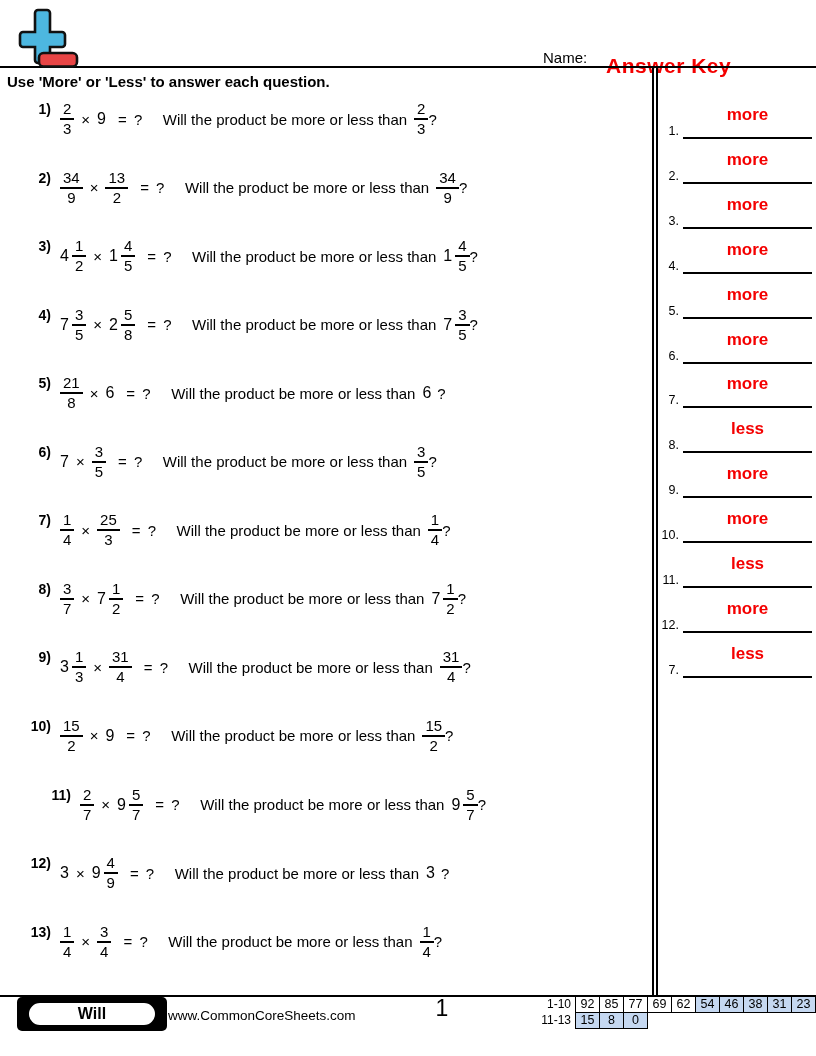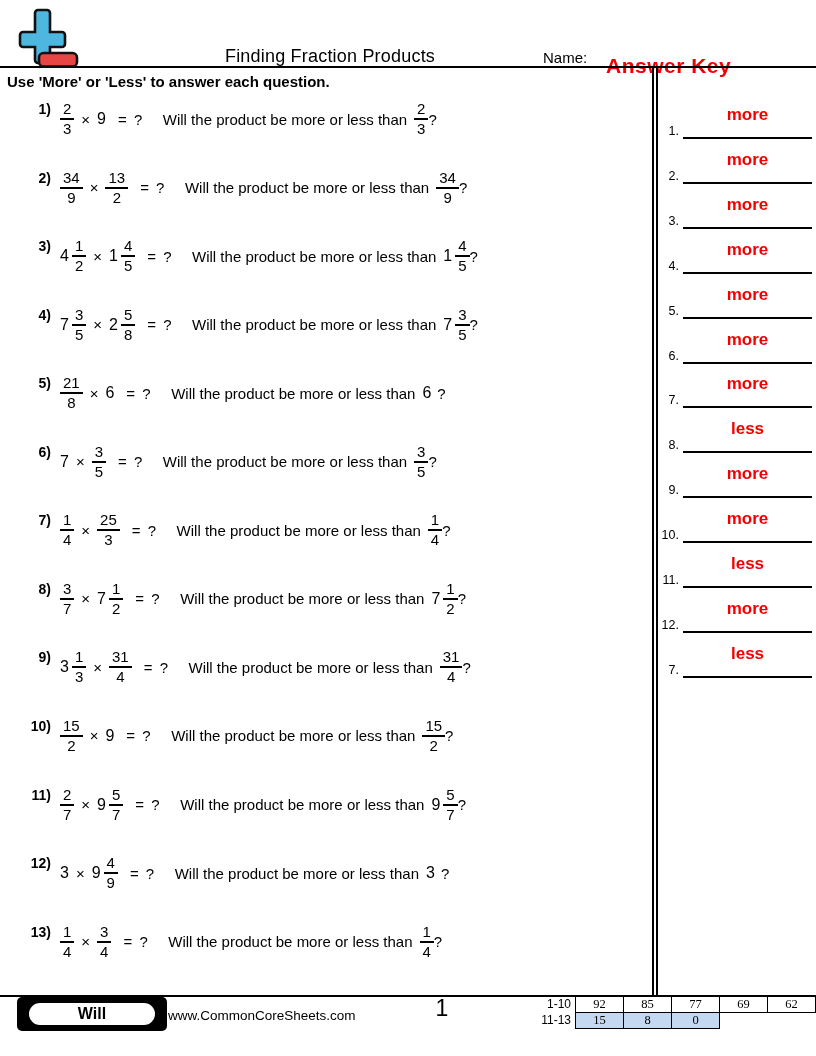--- a/index.html
+++ b/index.html
@@ -52,34 +52,33 @@
   
   .footer-rule{position:absolute;left:0;top:995px;width:816px;height:2px;background:#000;}
   .math-badge{position:absolute;left:17px;top:997px;width:150px;height:34px;background:#000;border-radius:5px;display:flex;align-items:center;justify-content:center;}
   .math-pill{background:#fff;border:2px solid #000;border-radius:15px;width:126px;height:22px;display:flex;align-items:center;justify-content:center;font-weight:bold;font-size:16px;}
   .website{position:absolute;left:168px;top:1008px;font-size:13.5px;text-align:center;}
   .page-num{position:absolute;left:428px;top:995px;width:28px;text-align:center;font-size:23px;}
   .score-table{position:absolute;left:529px;top:996px;}
   .score-row{display:flex;height:17px;}
   .score-row + .score-row{margin-top:-1px;}
   .score-label{width:42px;text-align:right;padding-right:4px;font-size:12px;line-height:17px;}
-  .score-cell{width:49px;height:17px;box-sizing:border-box;border:1px solid #000;text-align:center;font-size:12.5px;line-height:15px;background:#fff;font-family:Liberation Serif, serif;}
+  .score-cell{width:25px;height:17px;box-sizing:border-box;border:1px solid #000;text-align:center;font-size:12.5px;line-height:15px;background:#fff;}
   .score-cell + .score-cell{margin-left:-1px;}
   .score-cell.hl{background:var(--cell-blue);}
 </style>
 </head>
 <body>
 
 <div class="page">
 
   <svg class="logo" viewBox="0 0 64 64">
     <path class="logo-plus" d="M22 4 h9 a3 3 0 0 1 3 3 v19 h12 a3 3 0 0 1 3 3 v9 a3 3 0 0 1 -3 3 H34 v13 a3 3 0 0 1 -3 3 h-9 a3 3 0 0 1 -3 -3 V41 H7 a3 3 0 0 1 -3 -3 v-9 a3 3 0 0 1 3 -3 h12 V7 a3 3 0 0 1 3 -3 z"></path>
     <rect class="logo-minus" x="23" y="47" width="38" height="13.5" rx="4.5"></rect>
   </svg>
-  <div class="title">Finding Fraction Products</div>
   <div class="name-label">Name:</div>
   <div class="answer-key">Answer Key</div>
   <div class="header-rule"></div>
   <div class="instructions">Use 'More' or 'Less' to answer each question.</div>
 
   <div class="divider-a"></div>
   <div class="divider-b"></div>
 
   <div id="questions">
       <div class="question" style="top: 119px;">
@@ -317,21 +316,21 @@
         <span class="eq">= ?</span>
         <span class="prompt">Will the product be more or less than</span>
         <span class="cmp">
           <span class="frac">
             <span class="fnum">15</span>
             <span class="fden">2</span>
           </span>
           <span class="qmark">?</span>
         </span>
       </div>
-      <div class="question" style="top: 804.5px;">
+      <div class="question" style="top: 804.5px; margin-left: 20px;">
         <span class="qnum">11)</span>
         <span class="expr">
           <span class="frac">
             <span class="fnum">2</span>
             <span class="fden">7</span>
           </span>
           <span class="op">×</span>
           <span class="mixed">
             <span class="whole">9</span>
             <span class="frac">

